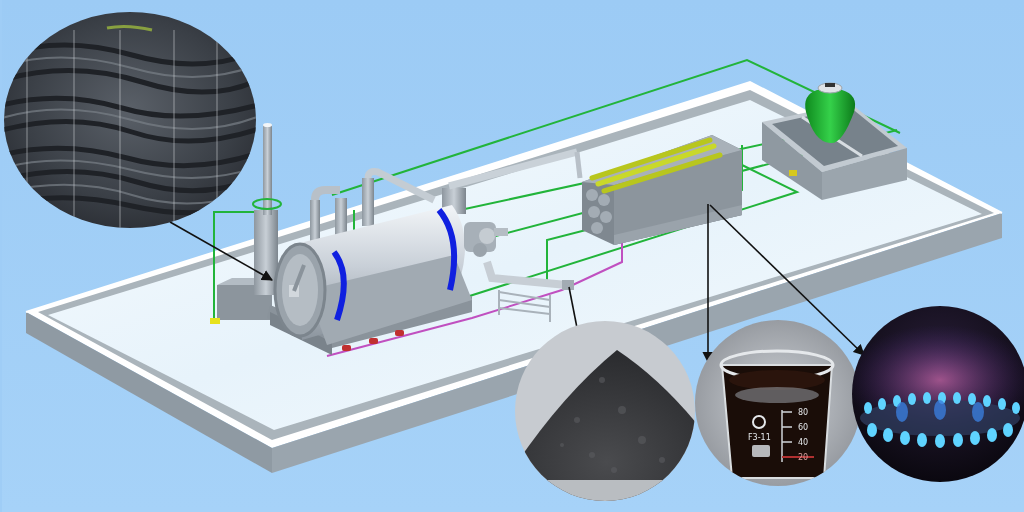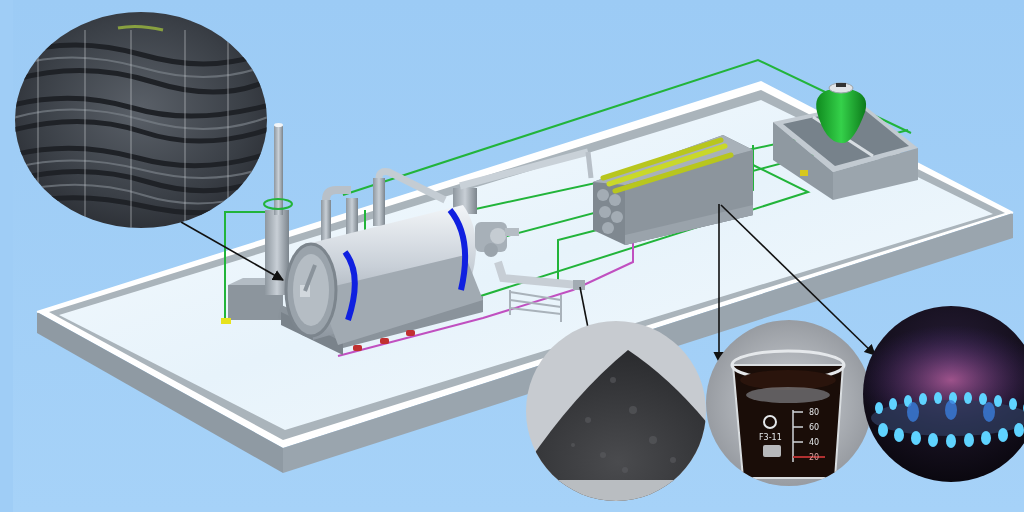--- a/index.html
+++ b/index.html
@@ -1,17 +1,17 @@
 <!DOCTYPE html>
 <html><head>
 <meta charset="utf-8">
 <style>
   html, body { margin:0; padding:0; }
   body { width:1024px; height:512px; overflow:hidden; background:#9fcdf6; font-family:"DejaVu Sans", sans-serif; }
-  #stage { position:absolute; left:13px; top:0; width:912px; height:512px; }
+  #stage { position:absolute; left:2px; top:0; width:912px; height:512px; }
   svg { display:block; }
 </style>
 </head>
 <body>
 
 <div id="stage">
 <svg width="1024" height="512" viewBox="0 0 1024 512" xmlns="http://www.w3.org/2000/svg">
   <defs>
     <linearGradient id="bg" x1="0" y1="0" x2="0" y2="1">
       <stop offset="0" stop-color="#9ccbf5"></stop>

